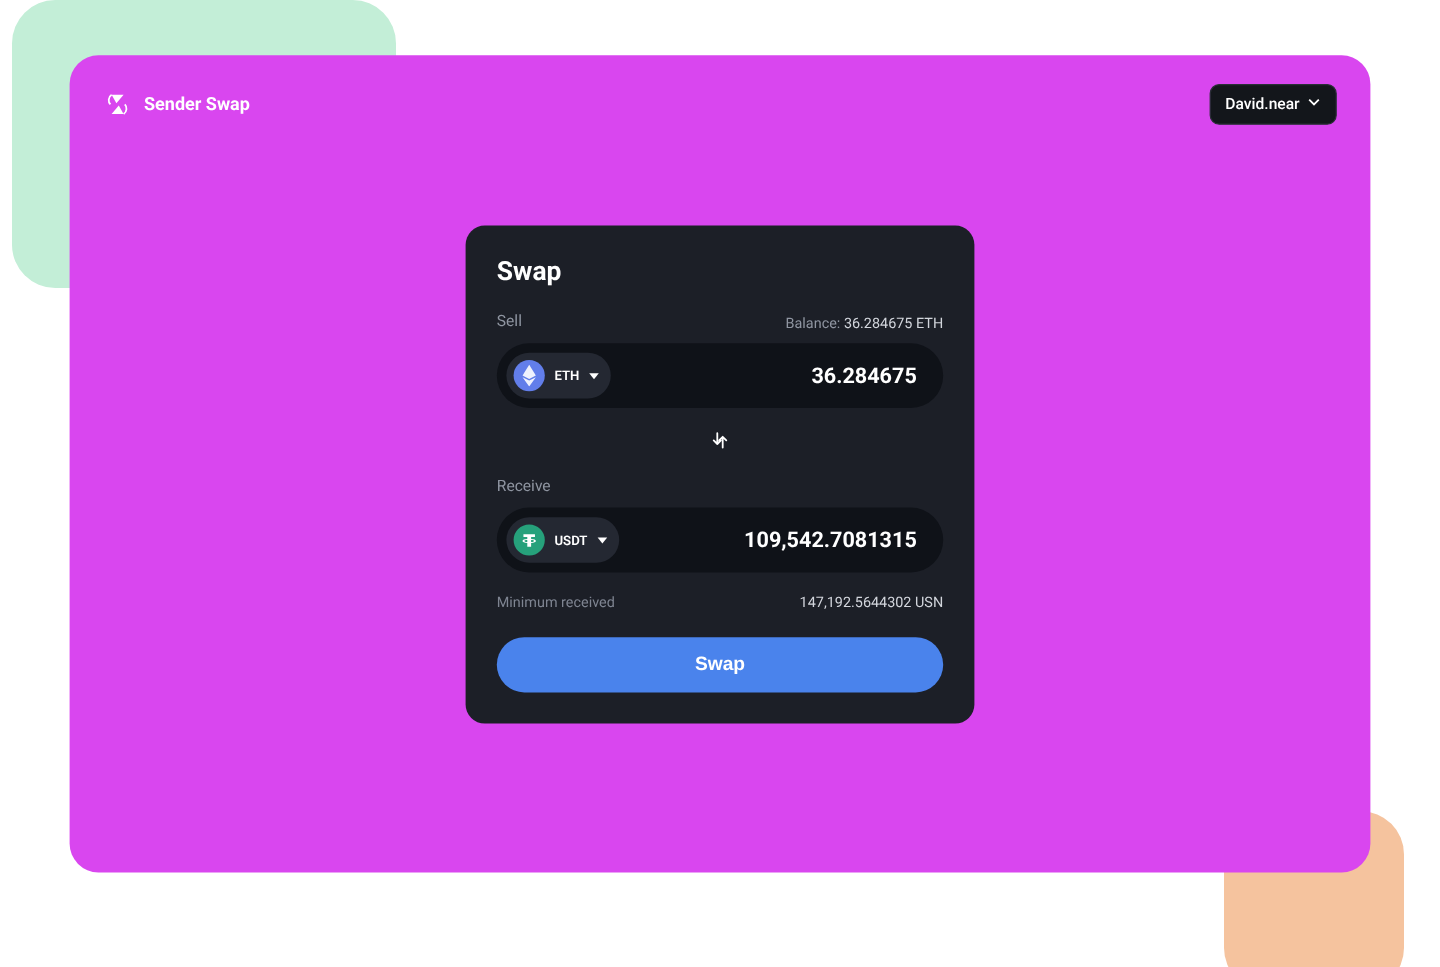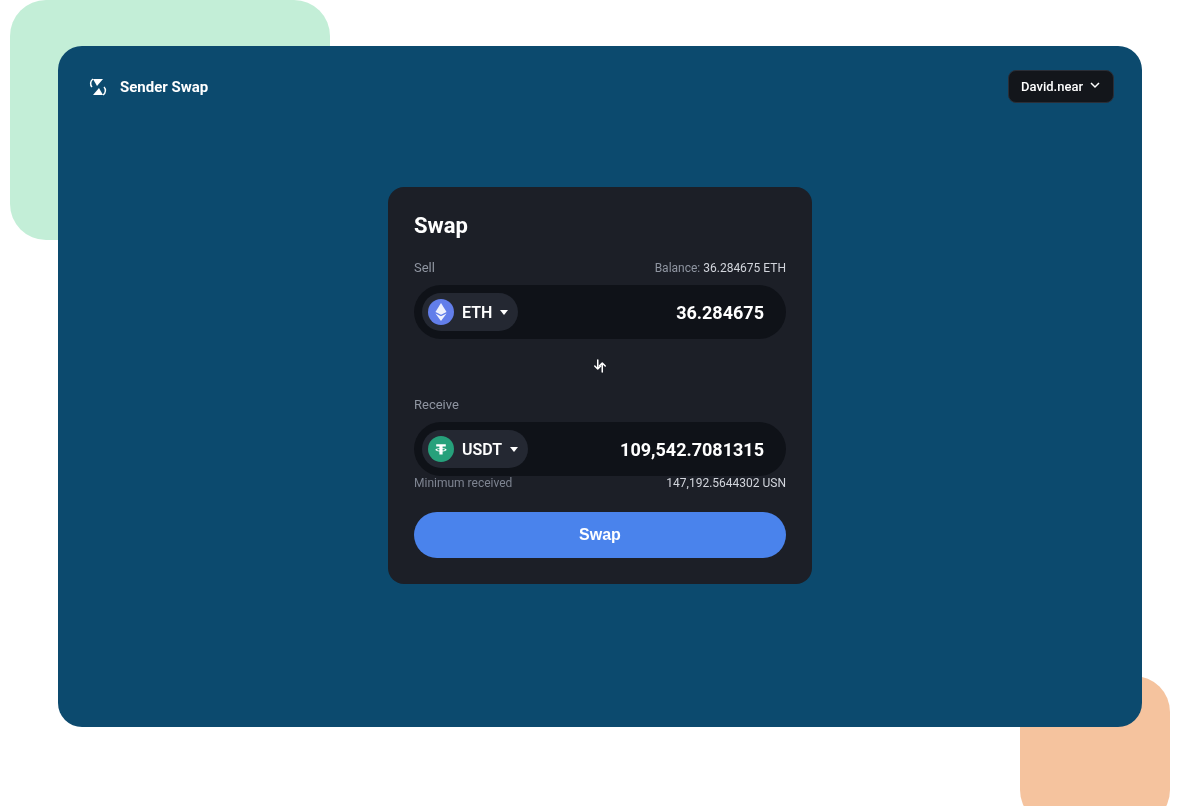--- a/index.html
+++ b/index.html
@@ -30,21 +30,21 @@
       background: #f5c39e;
       border-radius: 36px;
       z-index: 0;
     }
     .app-frame {
       position: absolute;
       top: 46px;
       left: 58px;
       width: 1084px;
       height: 681px;
-      background: #0c4a6e;
+      background: #d946ef;
       border-radius: 24px;
       z-index: 1;
       padding: 24px 28px;
     }
     .app-header {
       display: flex;
       justify-content: space-between;
       align-items: center;
     }
     .logo-group {
@@ -131,21 +131,21 @@
       height: 26px;
       border-radius: 50%;
       display: flex;
       align-items: center;
       justify-content: center;
     }
     .token-icon.eth { background: #627eea; }
     .token-icon.usdt { background: #26a17b; }
     .token-symbol {
       color: #fff;
-      font-size: 16px;
+      font-size: 11px;
       font-weight: 600;
     }
     .caret-down {
       width: 0;
       height: 0;
       border-left: 4px solid transparent;
       border-right: 4px solid transparent;
       border-top: 5px solid #fff;
     }
     .amount-value {
@@ -157,20 +157,21 @@
     .swap-direction {
       display: flex;
       justify-content: center;
       margin: 14px 0;
     }
     .swap-direction-btn {
       cursor: pointer;
       padding: 4px;
     }
     .details {
+      margin-top: 18px;
       display: flex;
       flex-direction: column;
       gap: 10px;
     }
     .detail-row {
       display: flex;
       justify-content: space-between;
       align-items: center;
       font-size: 12px;
     }

